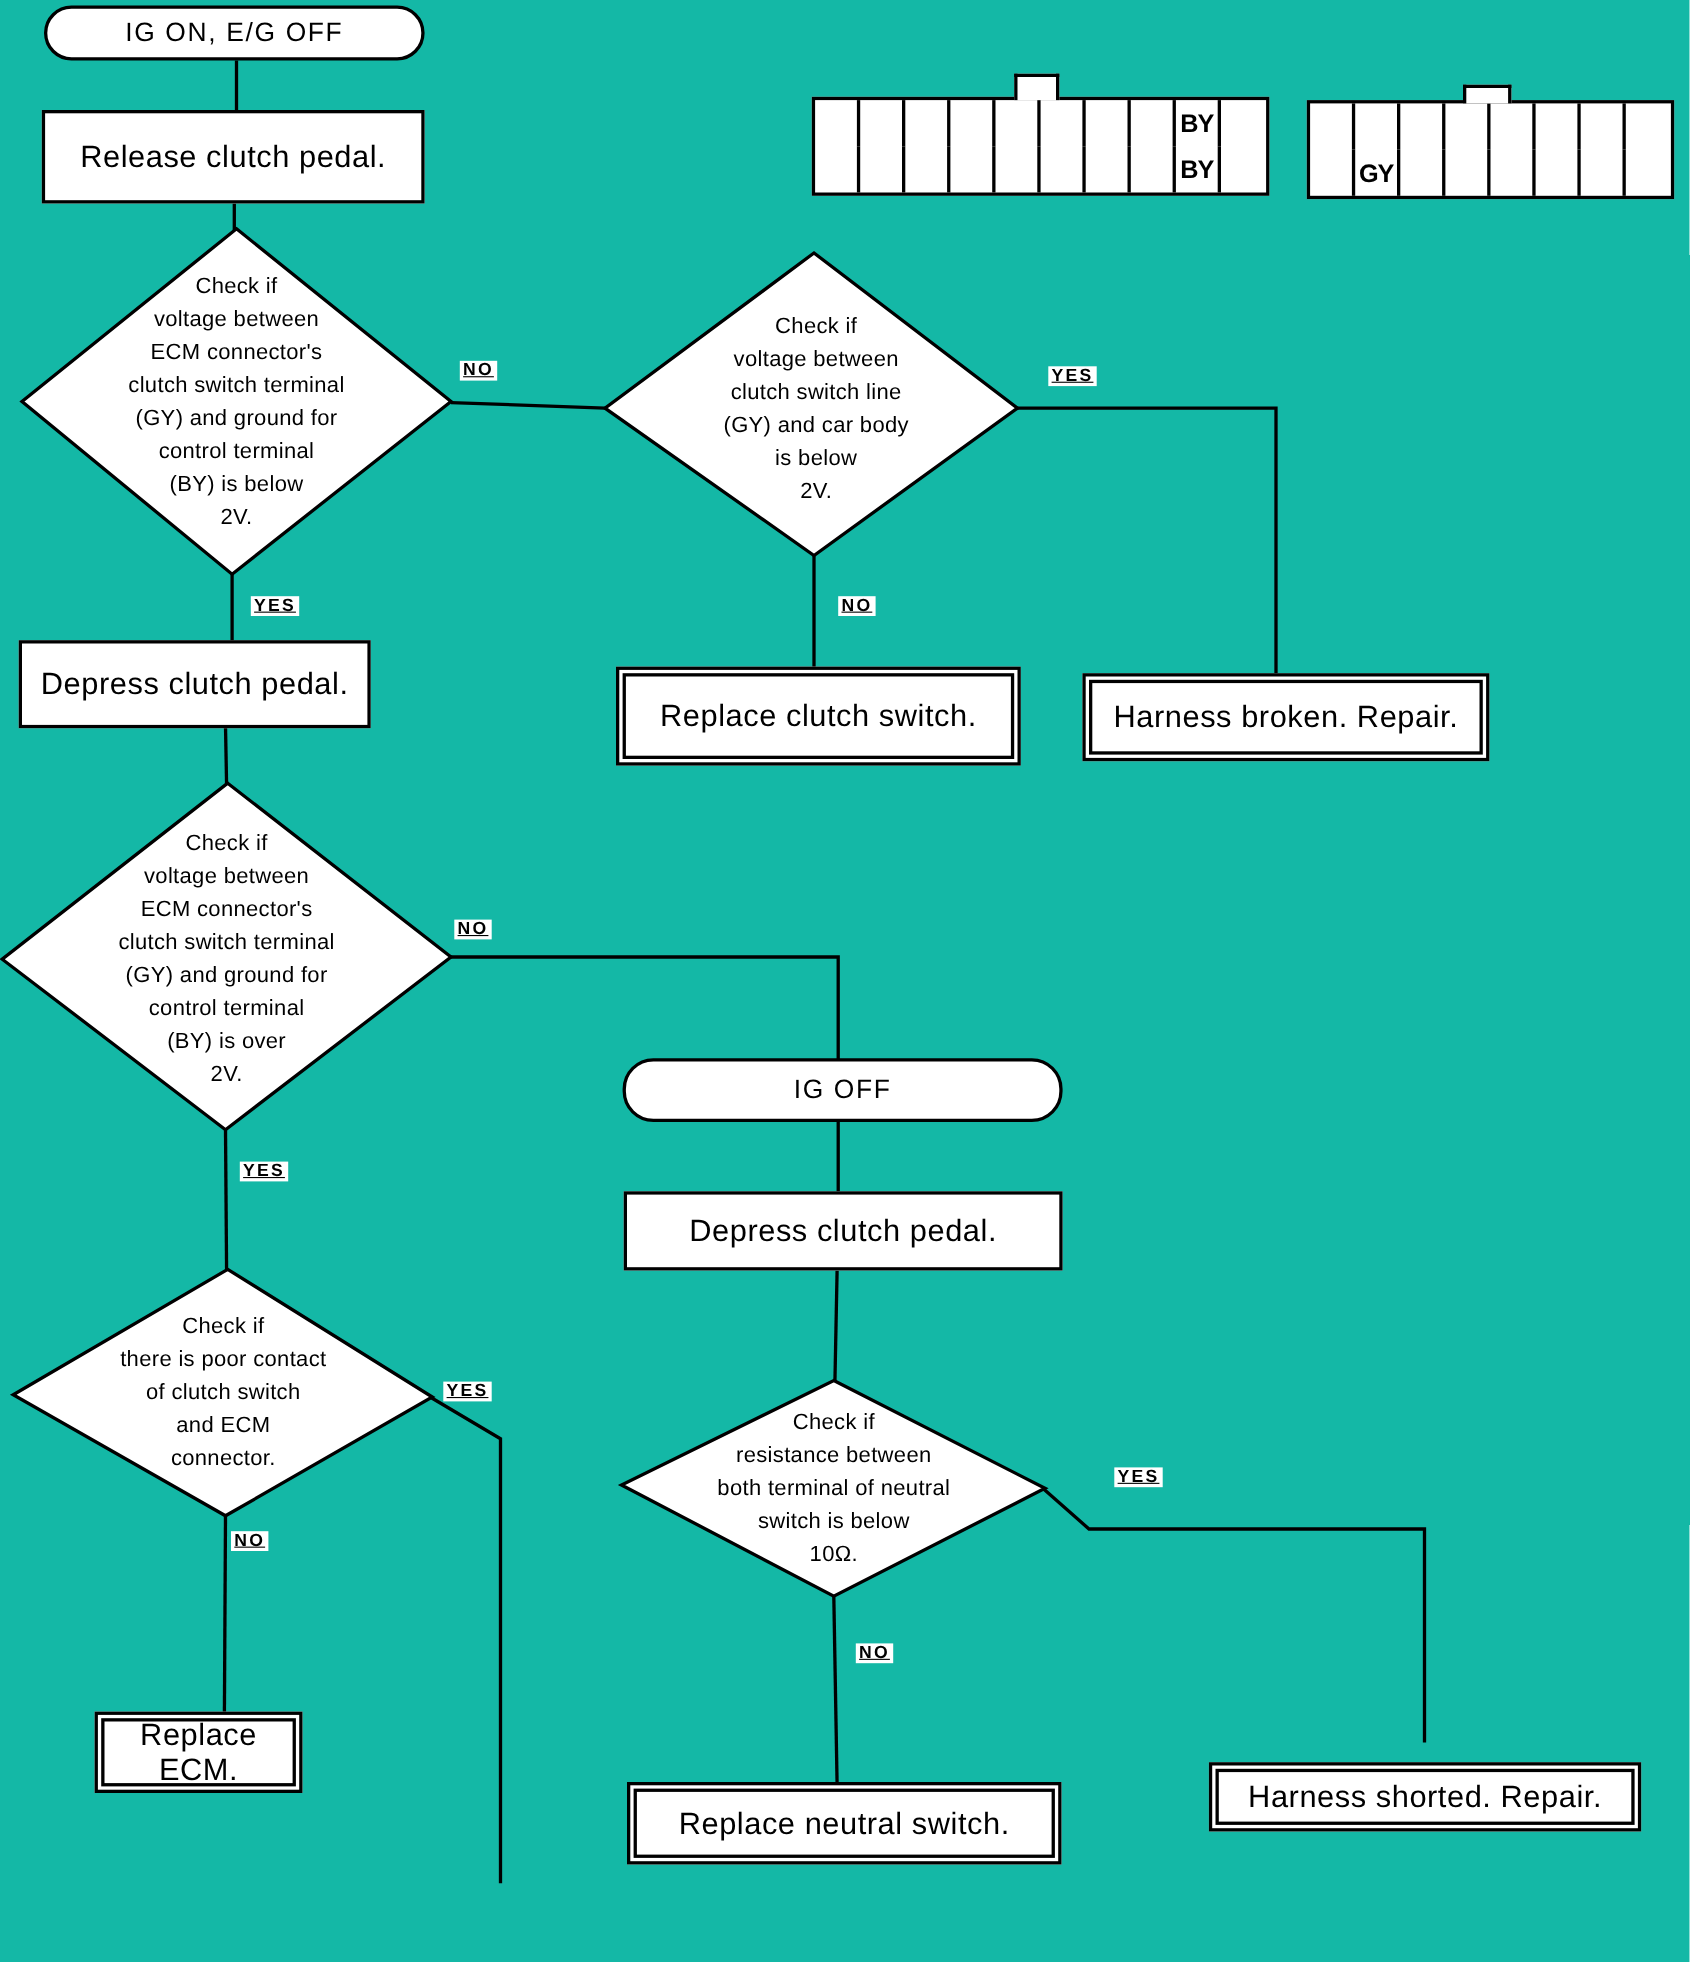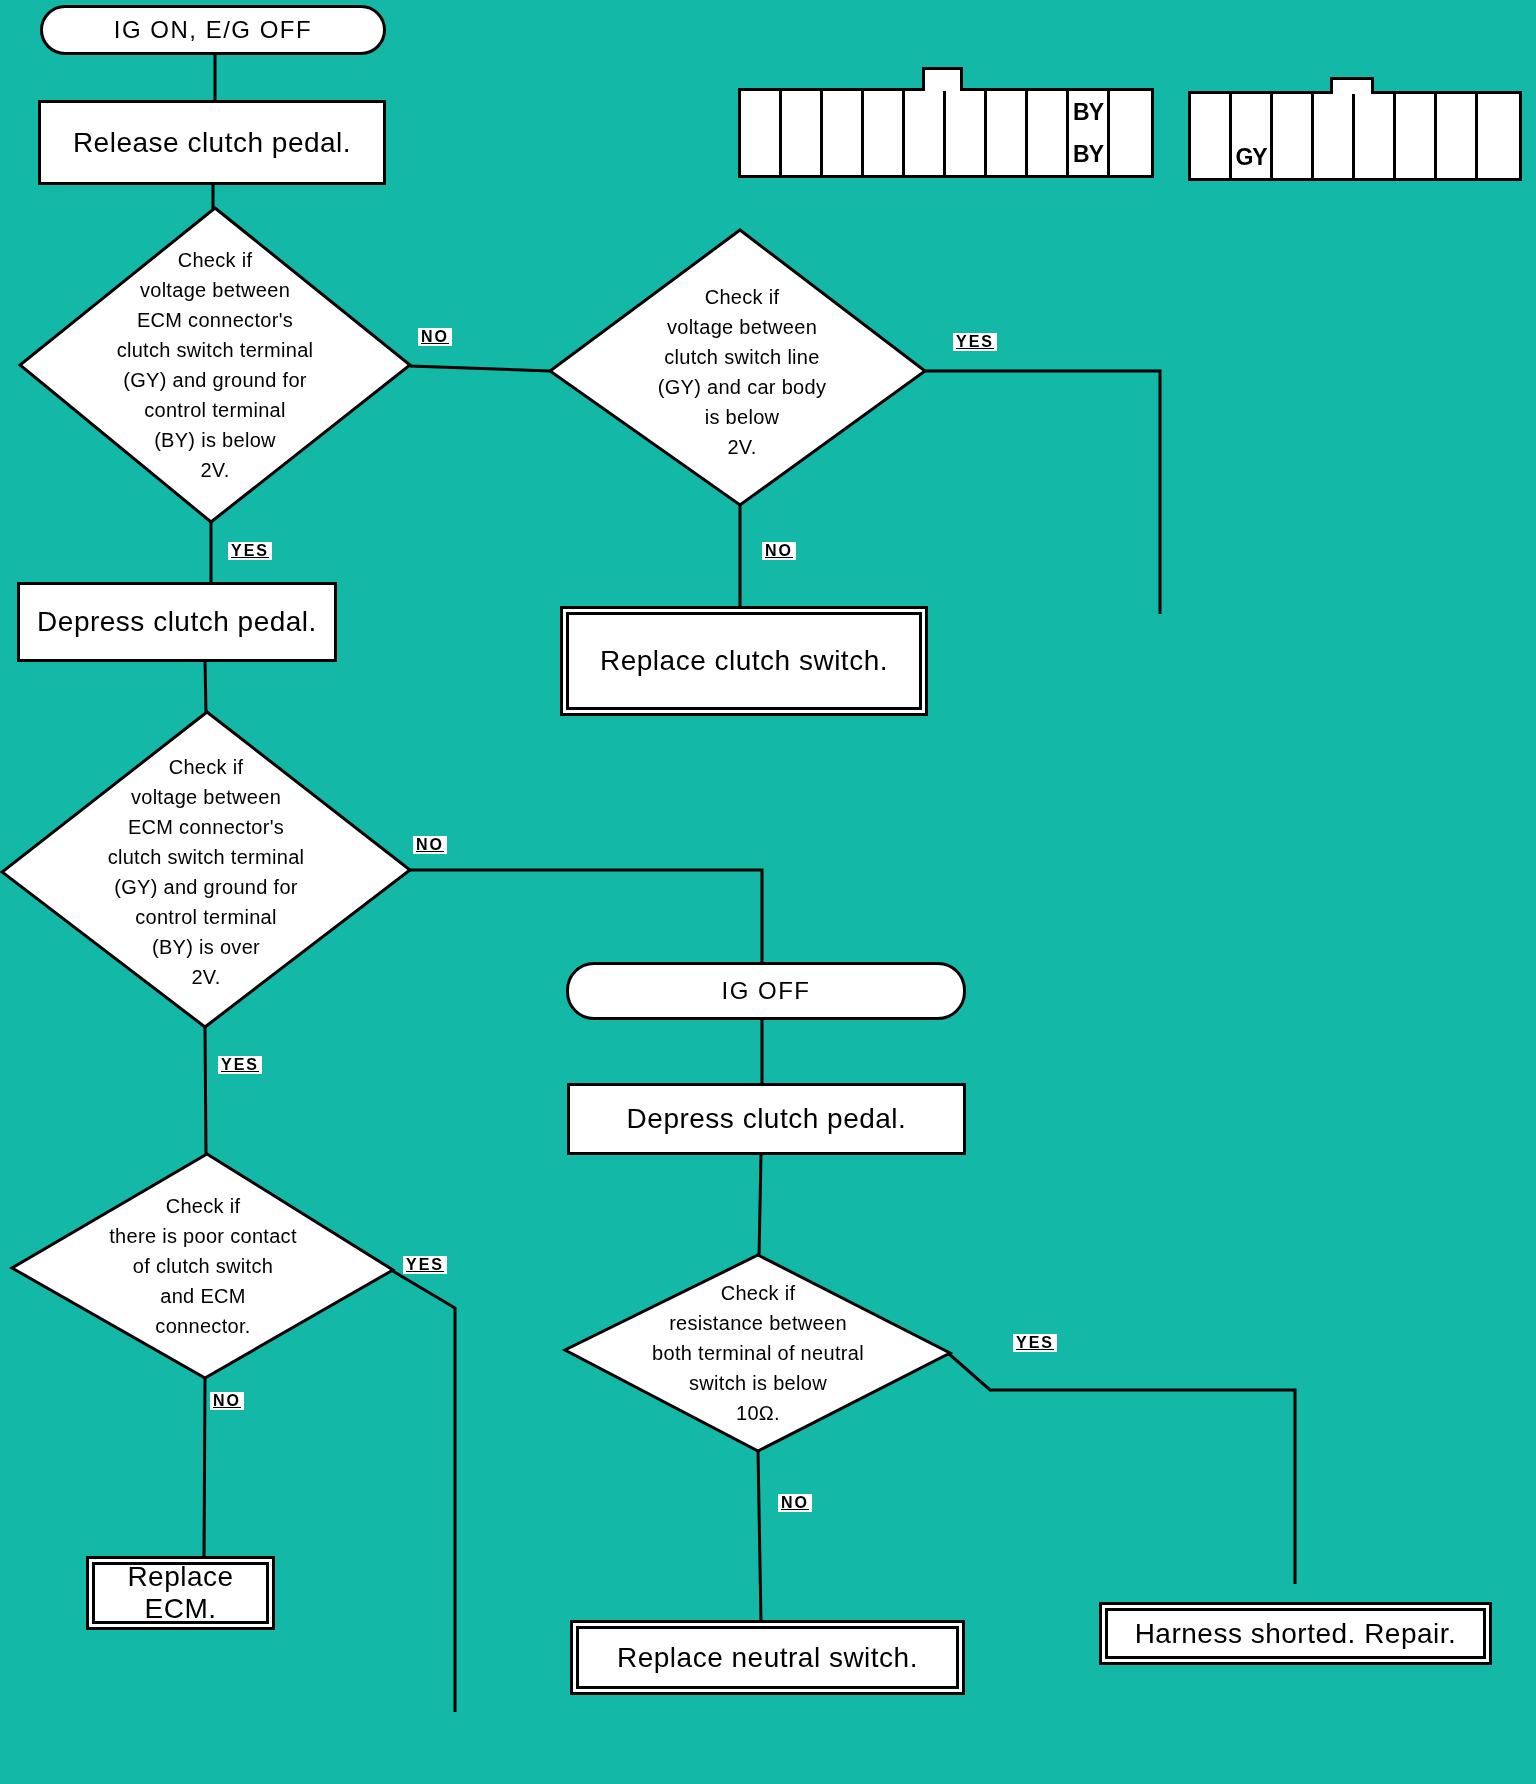--- a/index.html
+++ b/index.html
@@ -65,22 +65,23 @@
       <polygon points="758,1255 950,1353 758,1451 565,1350"></polygon>
     </g>
   </svg>
 
   <div class="node terminator" style="left:40px;top:5px;width:346px;height:50px;">IG ON, E/G OFF</div>
 
   <div class="node" style="left:38px;top:100px;width:348px;height:85px;">Release clutch pedal.</div>
 
   <div class="node" style="left:17px;top:582px;width:320px;height:80px;">Depress clutch pedal.</div>
 
-  <div class="node terminal" style="left:560px;top:606px;width:368px;height:110px;">Replace clutch switch.</div>
+  <div class="node terminal" style="left:560px;top:606px;width:368px;height:90px;">Replace clutch switch.</div>
 
+  <div class="node terminal" style="left:984px;top:612px;width:370px;height:80px;">Harness broken.  Repair.</div>
 
   <div class="node terminator" style="left:566px;top:962px;width:400px;height:58px;">IG OFF</div>
 
   <div class="node" style="left:567px;top:1083px;width:399px;height:72px;">Depress clutch pedal.</div>
 
   <div class="node terminal" style="left:86px;top:1556px;width:189px;height:74px;">Replace ECM.</div>
 
   <div class="node terminal" style="left:570px;top:1620px;width:395px;height:75px;">Replace neutral switch.</div>
 
   <div class="node terminal" style="left:1099px;top:1582px;width:393px;height:63px;margin-top:20px;">Harness shorted.  Repair.</div>

